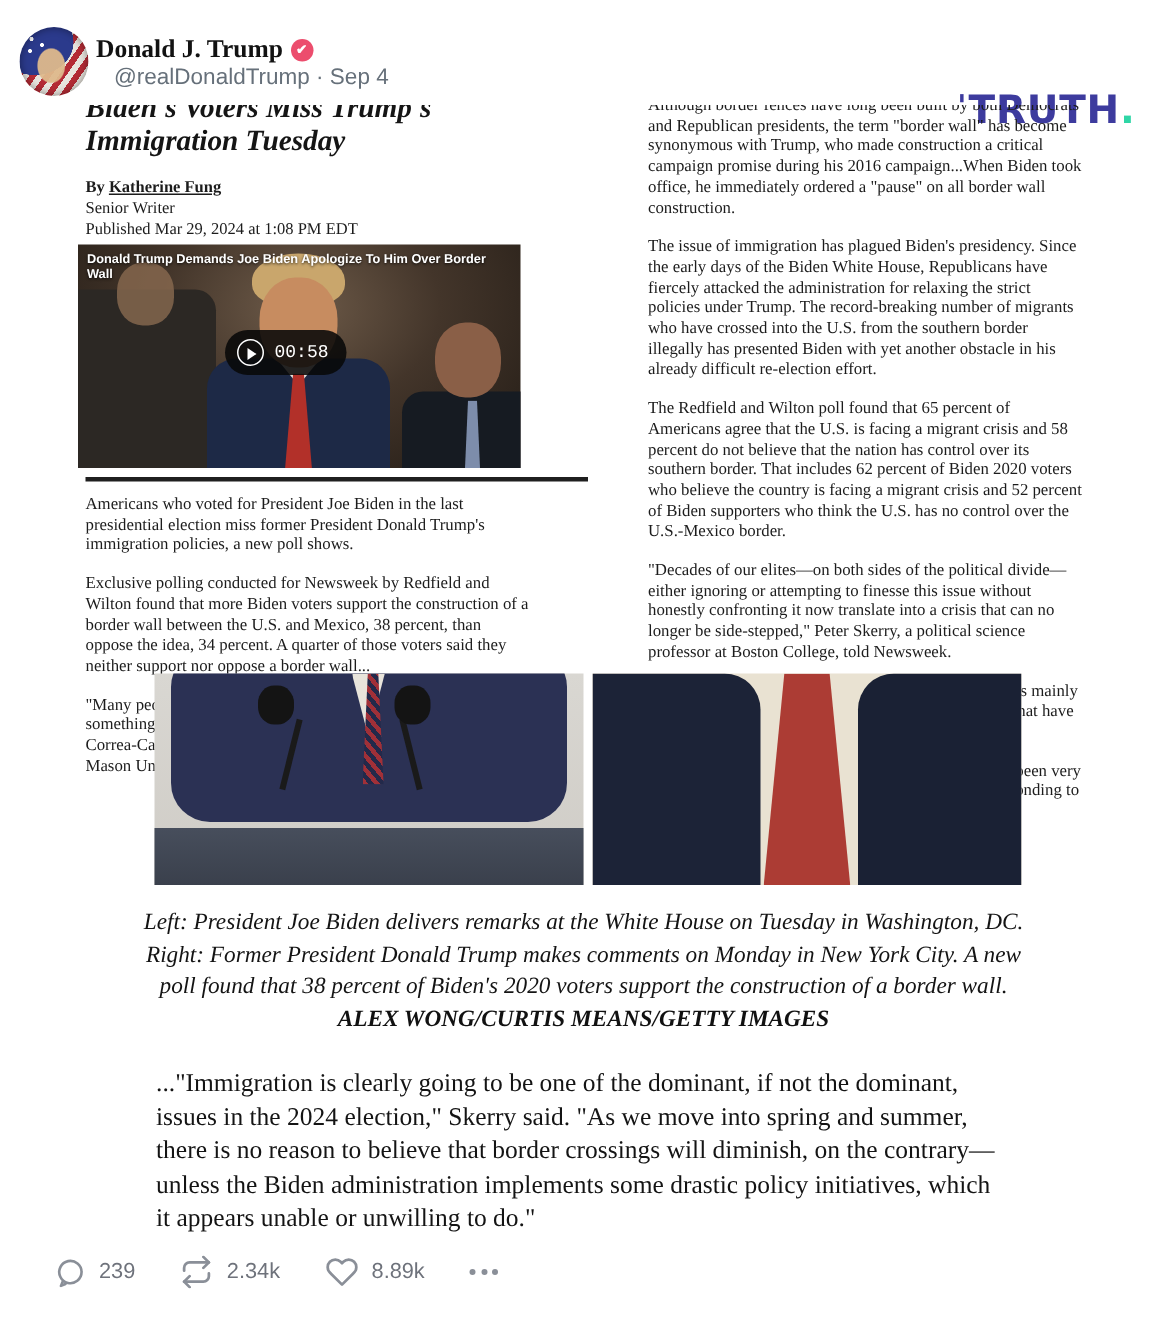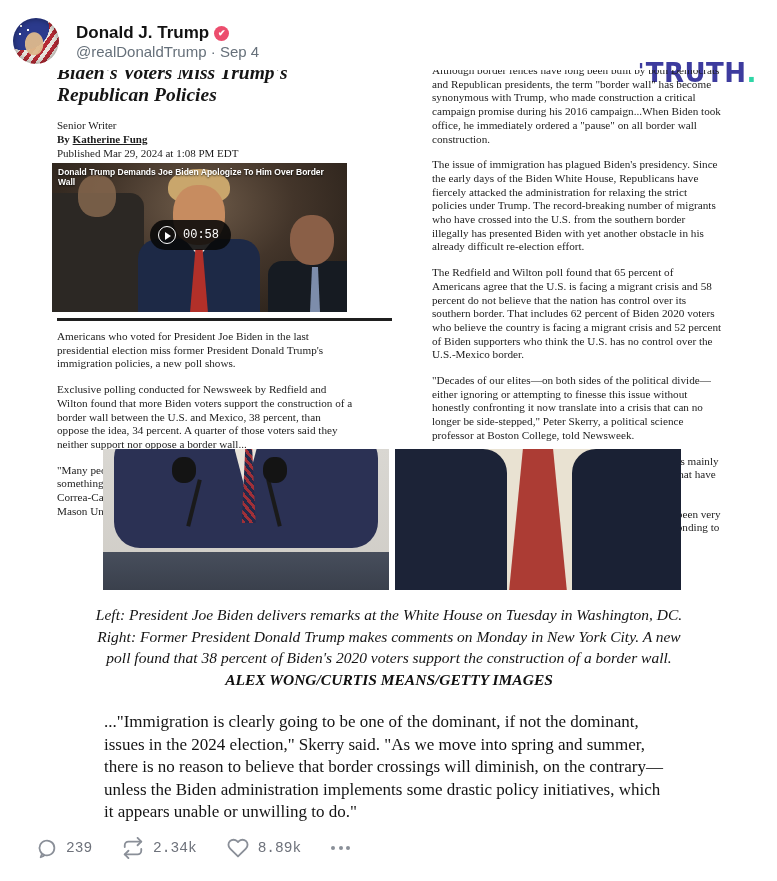--- a/index.html
+++ b/index.html
@@ -9,21 +9,21 @@
   
   .avatar { position:absolute; left:13px; top:18px; width:46px; height:46px; border-radius:50%;
     background:
       radial-gradient(ellipse 16px 20px at 46% 56%, rgba(222,185,140,.95) 0 55%, rgba(222,185,140,0) 60%),
       radial-gradient(circle 3px at 8px 8px, #fff 0 1.2px, transparent 1.5px),
       radial-gradient(circle 3px at 15px 12px, #fff 0 1.2px, transparent 1.5px),
       radial-gradient(circle 3px at 7px 16px, #fff 0 1.2px, transparent 1.5px),
       radial-gradient(ellipse 26px 22px at 22% 22%, #2b3a8c 0 99%, transparent 100%),
       repeating-linear-gradient(125deg, #b42b35 0 4px, #e8e4dd 4px 8px);
     box-shadow: inset 0 0 6px rgba(0,0,0,.45); cursor:pointer; }
-  .author-name { position:absolute; left:76px; top:23px; font-size:17px; font-weight:700; color:#121212; cursor:pointer; }
+  .author-name { position:absolute; left:64px; top:23px; font-size:17px; font-weight:700; color:#121212; cursor:pointer;font-family:Liberation Serif, serif; }
   .verified-badge { display:inline-block; width:15px; height:15px; margin-left:5px; border-radius:50%;
     background:#ec4d6d; color:#fff; font-size:9px; line-height:15px; text-align:center; vertical-align:2px; }
   .handle-line { position:absolute; left:76px; top:43px; font-size:15px; color:#66707a; }
   .logo { position:absolute; right:20px; top:29px; font-family:"DejaVu Sans", sans-serif;
     font-size:26px; font-weight:800; letter-spacing:.5px; color:#3d3b9e; cursor:pointer;margin-top:29px; }
   .logo .logo-quote { font-size:20px; vertical-align:5px; margin-right:1px; }
   .logo .logo-period { color:#2fd6a6; }
 
   
   .serif { font-family:"Liberation Serif","DejaVu Serif", serif; color:#1c1c1c; }
@@ -81,21 +81,21 @@
   .pt-tie { position:absolute; left:38%; top:0; bottom:0; width:24%; background:#ac3c34; clip-path:polygon(28% 0,72% 0,92% 100%,8% 100%); }
 
   
   .photo-caption-block { position:absolute; left:88px; top:604px; width:602px; text-align:center; }
   .photo-caption { font-style:italic; font-size:15.5px; line-height:21.5px; color:#141414; }
   .photo-credit { margin-top:2px; font-style:italic; font-weight:700; font-size:15.5px; color:#111; }
   .pull-quote-clip { position:absolute; left:104px; top:711px; width:566px; height:111px; overflow:hidden; }
   .pull-quote { font-size:17px; line-height:22.5px; color:#141414; }
 
   
-  .engagement { position:absolute; left:36px; top:837px; display:flex; align-items:center; color:#6e727b; font-size:14.5px;font-family:Liberation Mono, monospace; }
+  .engagement { position:absolute; left:36px; top:837px; display:flex; align-items:center; color:#6e727b; font-size:14.5px; }
   .eng-btn { display:flex; align-items:center; gap:9px; margin-right:30px; cursor:pointer; }
   .eng-btn svg { display:block; }
   .more-dots { display:flex; gap:3.5px; cursor:pointer; padding:4px 0; }
   .more-dots i { width:4px; height:4px; border-radius:50%; background:#8a8f98; }
 </style>
 </head>
 <body>
 
 <div class="page">
 
@@ -111,27 +111,27 @@
     </div>
     <div class="logo"><span class="logo-quote">'</span><span>TRUTH</span><span class="logo-period">.</span></div>
   </div>
 
   <div>
 
     <div class="col-left serif">
       <div class="headline-clip">
         <div class="headline">
           <div>Biden's Voters Miss Trump's</div>
-          <div>Republican Policies</div>
+          <div>Immigration Tuesday</div>
         </div>
       </div>
       <div class="byline">
-        <div>Senior Writer</div>
         <div><span class="by-bold">By</span>
           <span class="author-link">Katherine Fung</span></div>
+        <div>Senior Writer</div>
         <div>Published Mar 29, 2024 at 1:08 PM EDT</div>
       </div>
     </div>
 
     <div class="video">
       <div class="vg-man-left"></div>
       <div class="vg-head-left"></div>
       <div class="vg-suit"></div>
       <div class="vg-collar"></div>
       <div class="vg-tie"></div>

